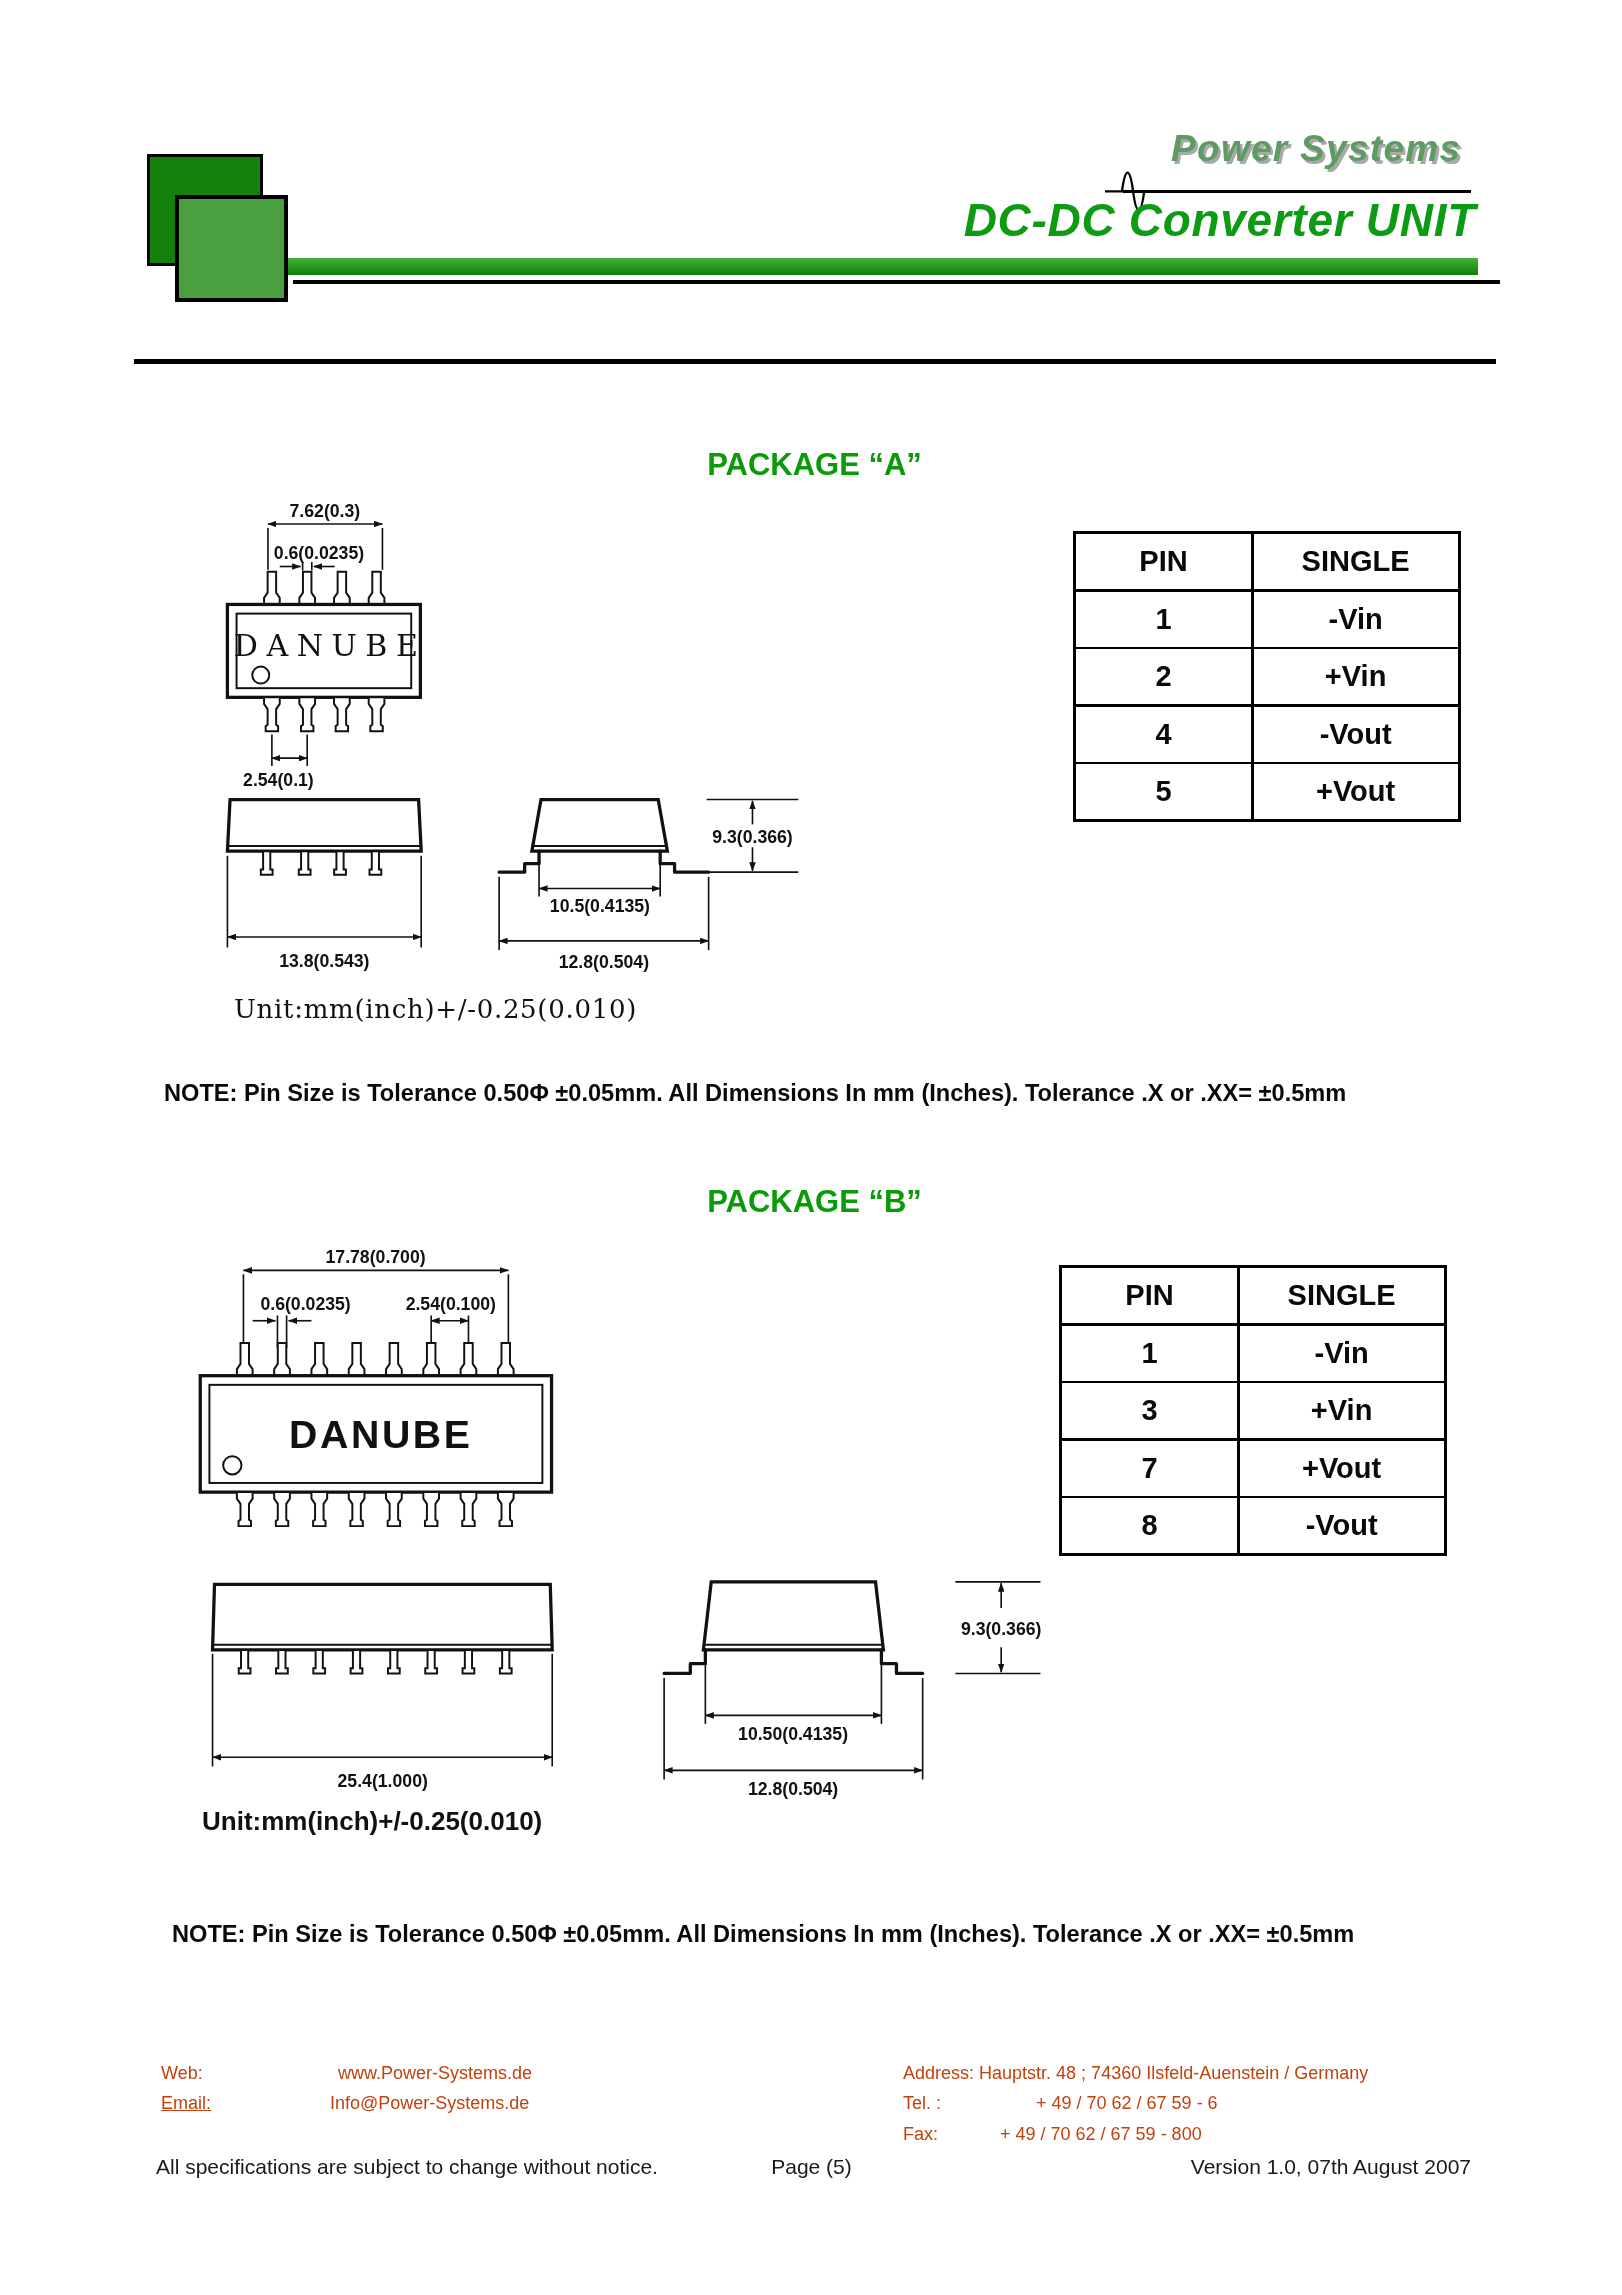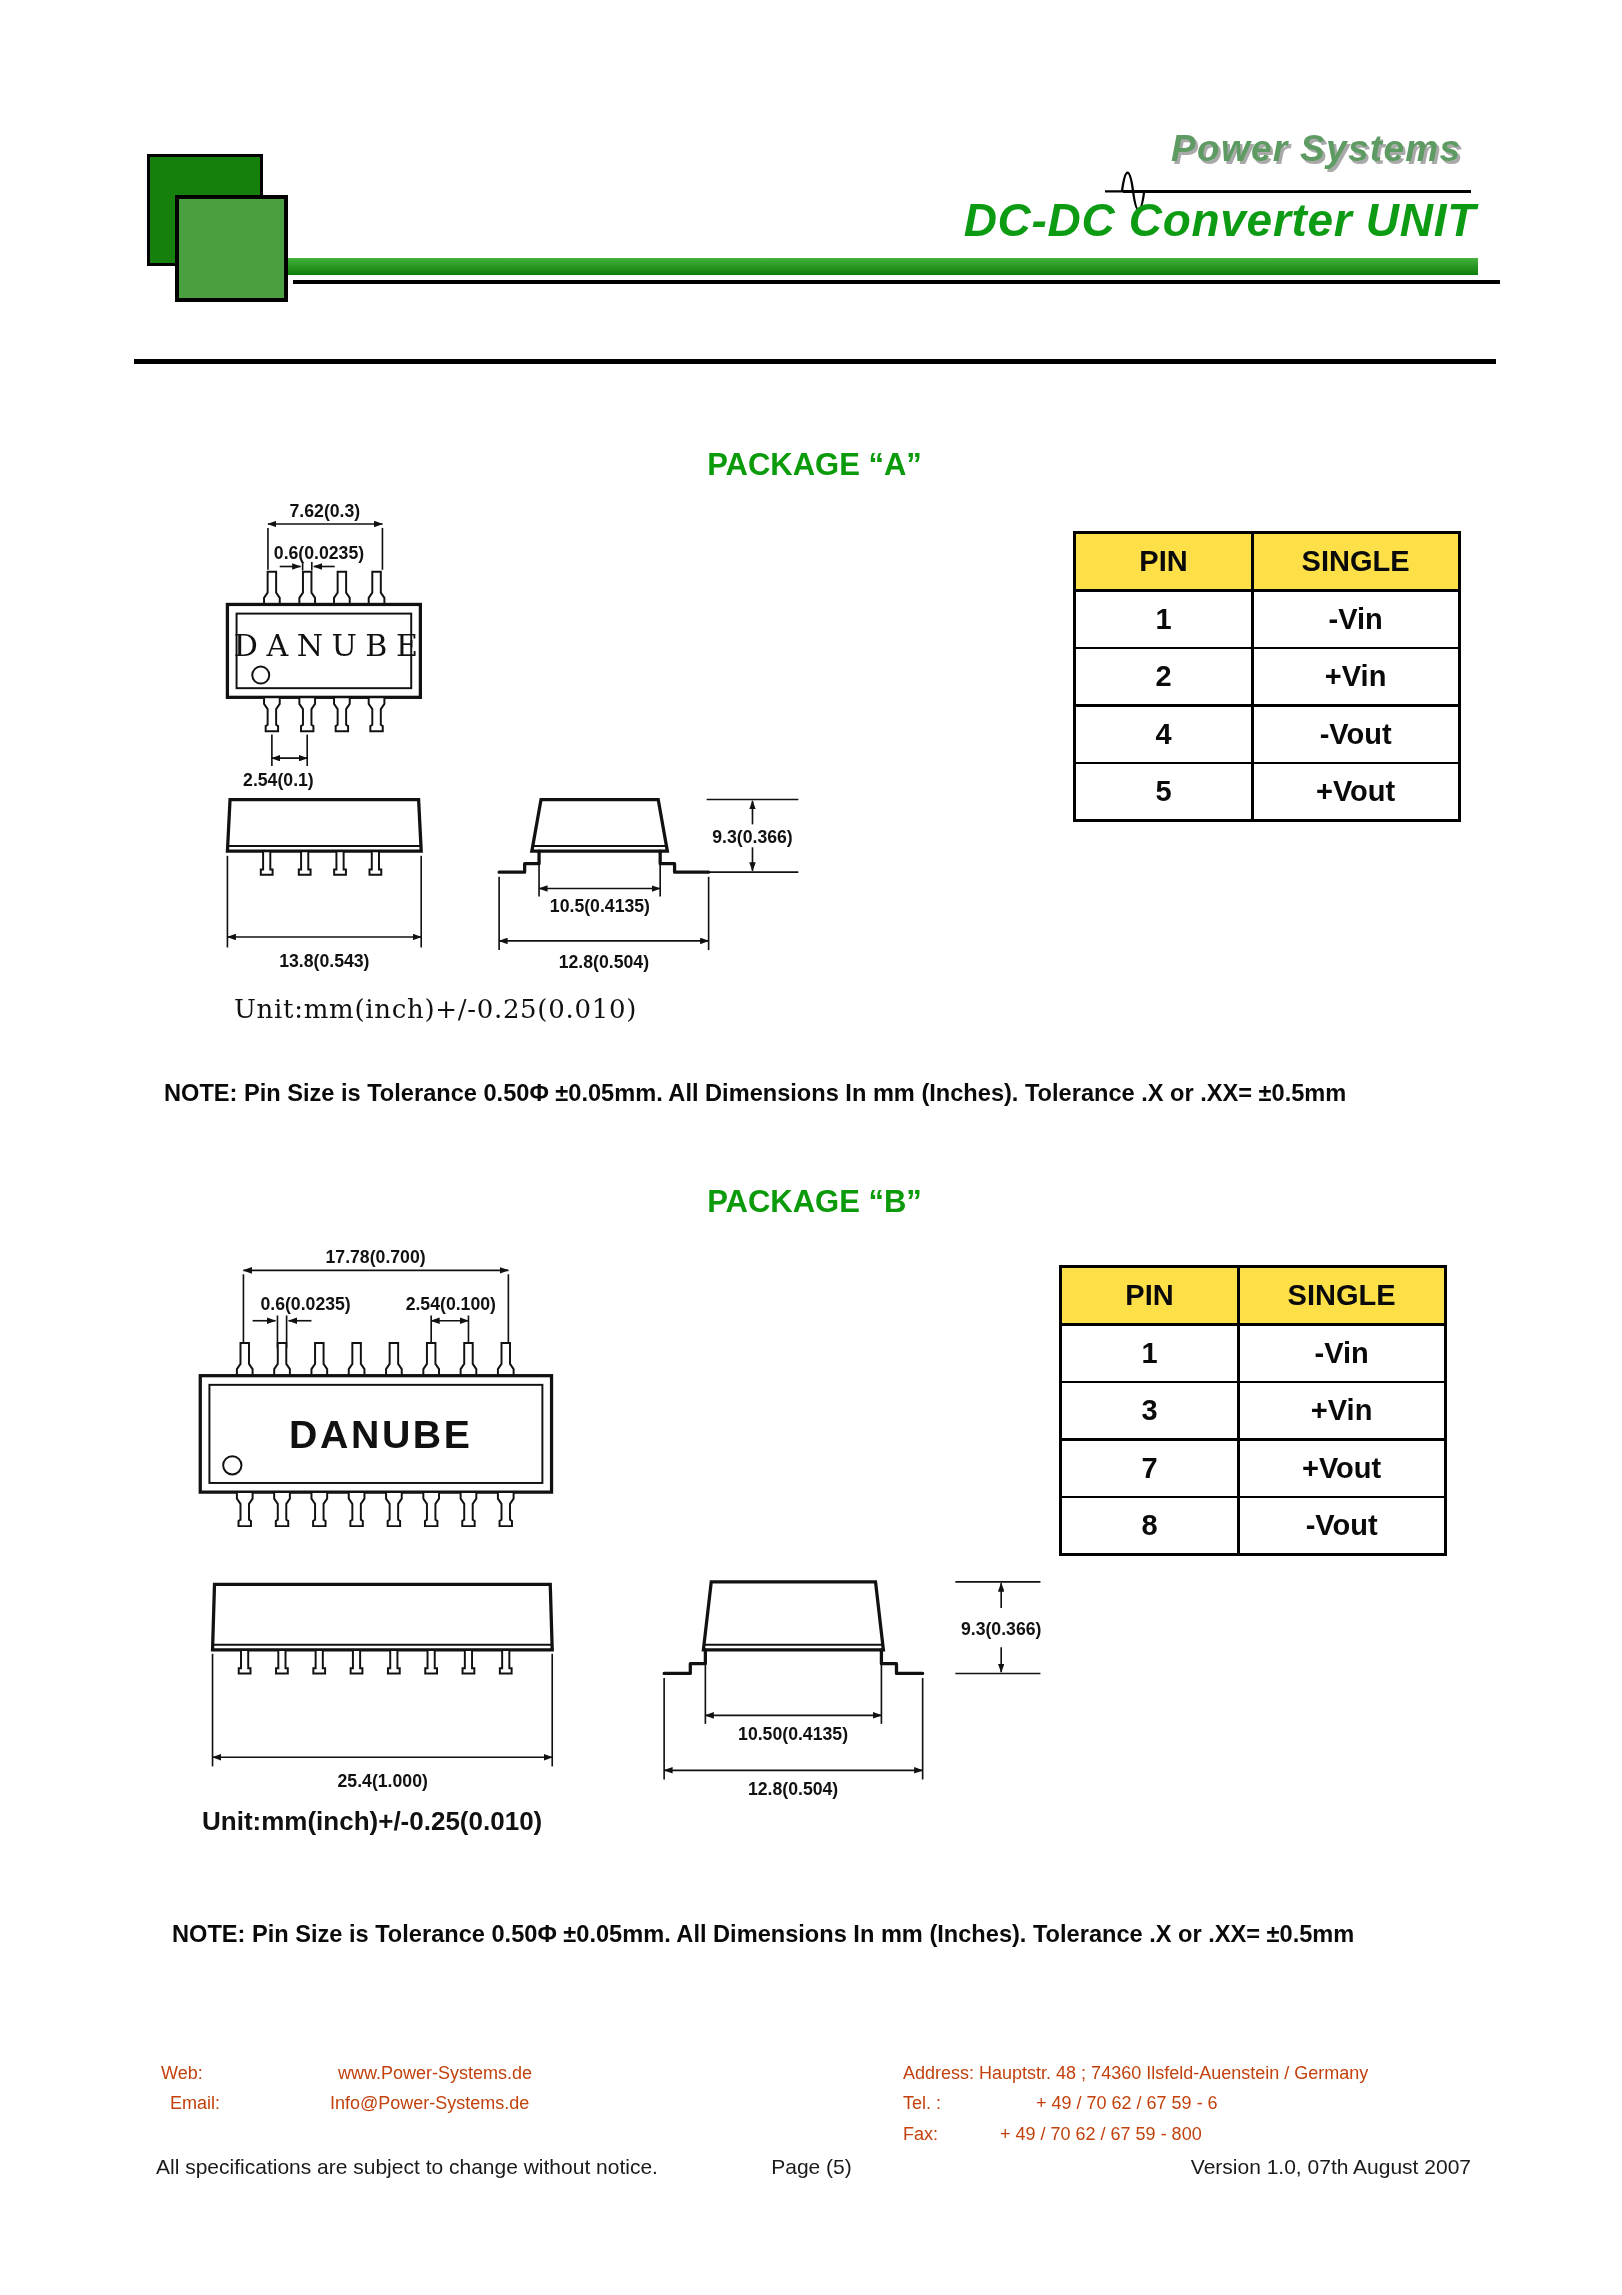--- a/index.html
+++ b/index.html
@@ -50,21 +50,21 @@
 
   .unitA { left:234px; top:994px; font-family:"DejaVu Serif", serif; font-size:26px; letter-spacing:0.7px; color:#111; }
   .unitB { left:202px; top:1806px; font-size:26px; font-weight:bold; color:#111; }
   .note  { font-size:23.6px; font-weight:bold; color:#0a0a0a; }
 
   
   .pintable { position:absolute; display:grid; grid-template-columns:175px 204px;
               border:3.3px solid #000; background:#000; grid-gap:2.6px; }
   .pintable .cell { background:#fff; height:55px; display:flex; align-items:center;
                     justify-content:center; font-size:29px; font-weight:bold; color:#0a0a0a; }
-  .pintable .hdr { background:#fde047; }
+  .pintable .hdr { background:#ffffff; }
 
   
   .tagline { left:156px; top:2015px; font-size:31px; font-weight:bold; font-style:italic;
              color:#149914; text-shadow:1.3px 1.3px 0 #cfc; }
   .f { font-size:18px; color:#c2410c; }
   .fb { font-size:21px; color:#1a1a1a; }
 </style>
 </head>
 <body>
 
@@ -279,21 +279,21 @@
     <div class="cell">+Vin</div>
     <div class="cell">7</div>
     <div class="cell">+Vout</div>
     <div class="cell">8</div>
     <div class="cell">-Vout</div>
   </div>
 
 
   <div class="t f" style="left:161px;  top:2063px;">Web:</div>
   <div class="t f" style="left:338px;  top:2063px;text-align:right;">www.Power-Systems.de</div>
-  <div class="t f" style="left:170px;  top:2093px;">Email:</div>
+  <div class="t f" style="left:161px;  top:2093px;text-decoration:underline;">Email:</div>
   <div class="t f" style="left:330px;  top:2093px;">Info@Power-Systems.de</div>
 
   <div class="t f" style="left:903px; top:2063px;">
     <span>Address:</span>
     <span>Hauptstr. 48 ; 74360 Ilsfeld-Auenstein / Germany</span>
   </div>
   <div class="t f" style="left:903px; top:2093px;">Tel. :</div>
   <div class="t f" style="left:1036px; top:2093px;">+ 49 / 70 62 / 67 59 - 6</div>
   <div class="t f" style="left:903px; top:2124px;">Fax:</div>
   <div class="t f" style="left:1000px; top:2124px;">+ 49 / 70 62 / 67 59 - 800</div>

